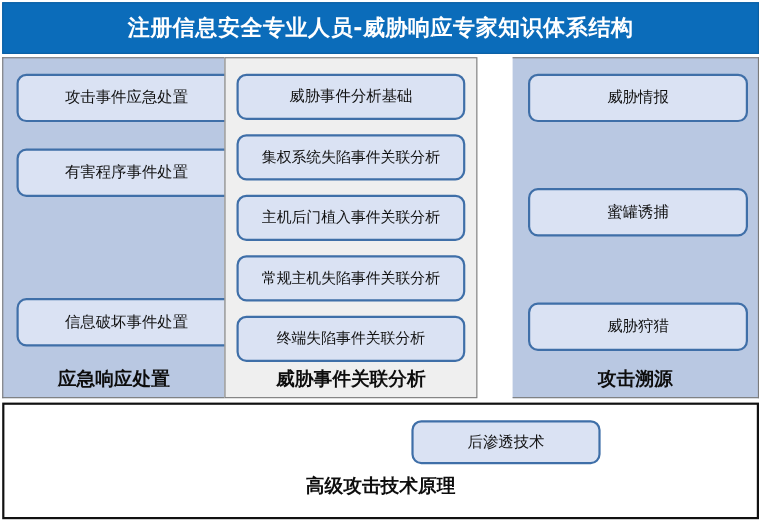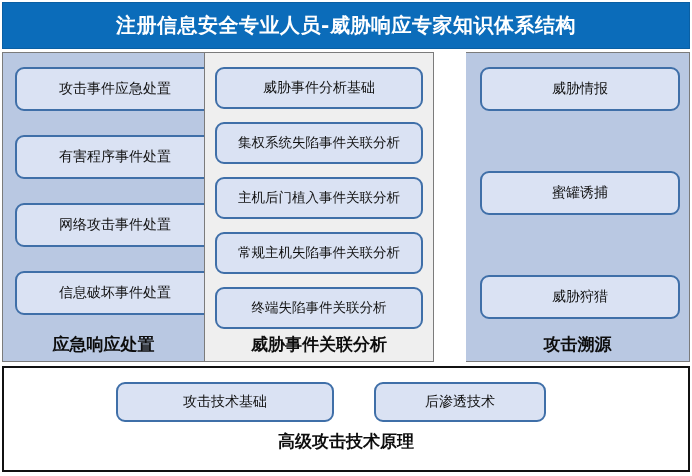--- a/index.html
+++ b/index.html
@@ -161,21 +161,20 @@
   <div class="title-bar">
     <span class="title-text">注册信息安全专业人员-威胁响应专家知识体系结构</span>
   </div>
 
   <div class="columns">
 
     <div class="column col-left">
       <div class="col-body">
         <div class="node n0">攻击事件应急处置</div>
         <div class="node n1">有害程序事件处置</div>
-        <div class="node n2">网络攻击事件处置</div>
         <div class="node n3">信息破坏事件处置</div>
       </div>
       <div class="col-footer">应急响应处置</div>
     </div>
 
     <div class="column col-mid">
       <div class="col-body">
         <div class="node n0">威胁事件分析基础</div>
         <div class="node n1 tight">集权系统失陷事件关联分析</div>
         <div class="node n2 tight">主机后门植入事件关联分析</div>
@@ -191,19 +190,18 @@
         <div class="node n1">蜜罐诱捕</div>
         <div class="node n2">威胁狩猎</div>
       </div>
       <div class="col-footer">攻击溯源</div>
     </div>
 
   </div>
 
   <div class="bottom">
     <div class="bottom-nodes">
-      <div class="node b0">攻击技术基础</div>
       <div class="node b1">后渗透技术</div>
     </div>
     <div class="bottom-footer">高级攻击技术原理</div>
   </div>
 
 </div>
 
 </body></html>

